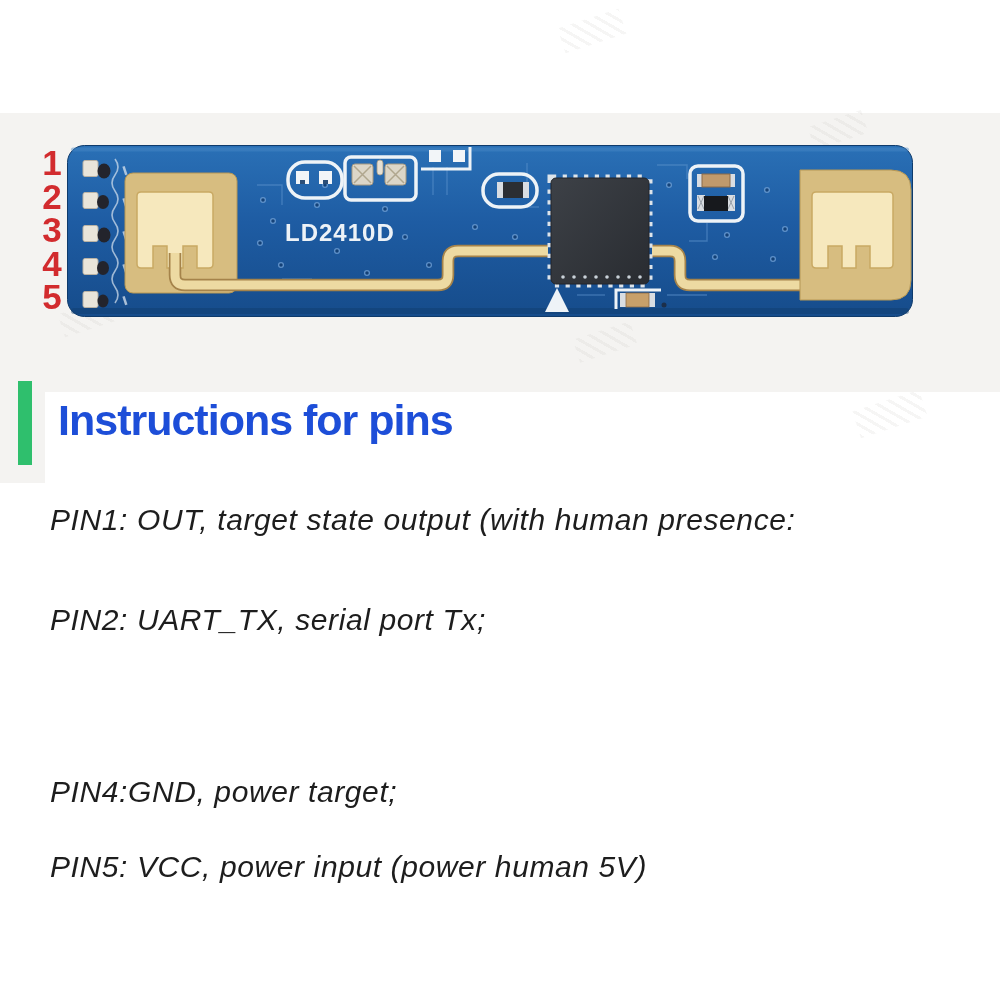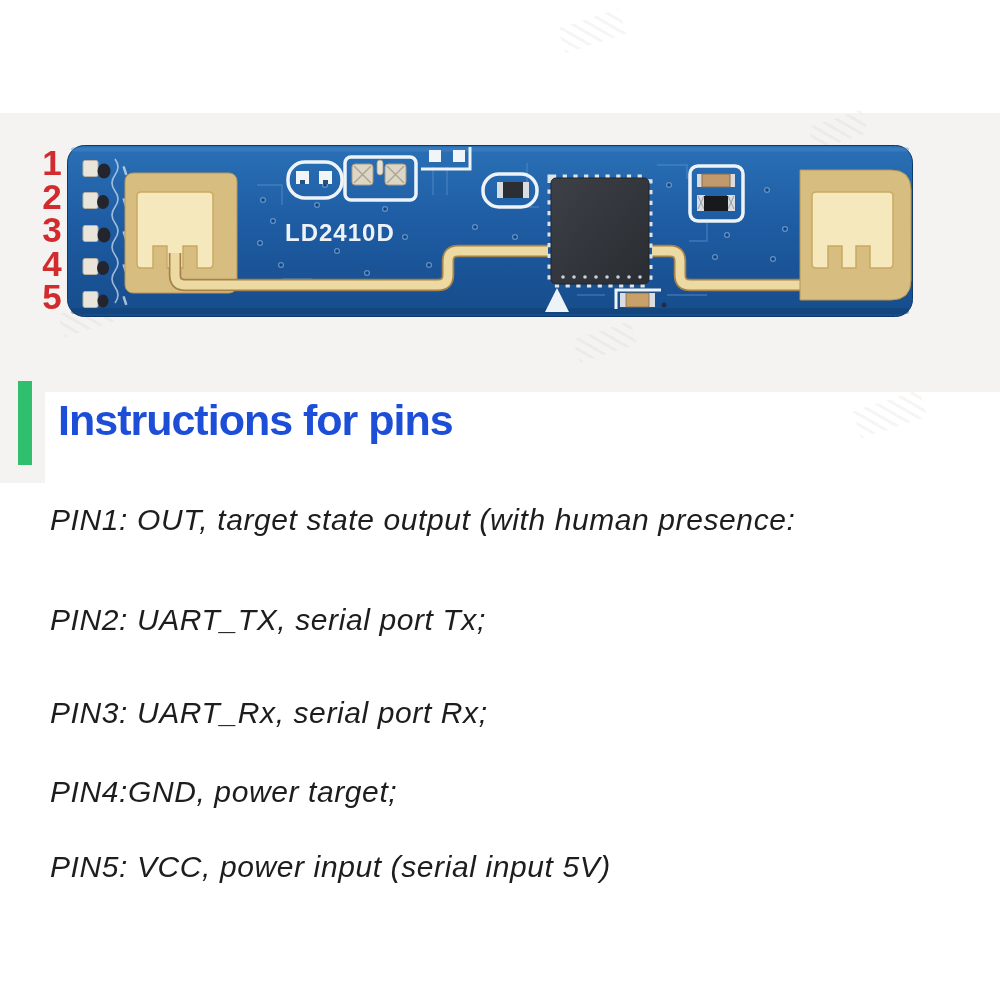--- a/index.html
+++ b/index.html
@@ -216,23 +216,20 @@
 
   <div class="accent-bar"></div>
   <h1 class="section-title">Instructions for pins</h1>
 
   <p class="pin-desc p1">
     <span>PIN1: OUT, target state output (with human presence:</span>
   </p>
   <p class="pin-desc p2">
     <span>PIN2: UART_TX, serial port Tx;</span>
   </p>
-  <p class="pin-desc p3">
-    <span>PIN3: UART_Rx, serial port Rx;</span>
-  </p>
   <p class="pin-desc p4">
     <span>PIN4:GND, power target;</span>
   </p>
   <p class="pin-desc p5">
-    <span>PIN5: VCC, power input (serial input 5V)</span>
+    <span>PIN5: VCC, power input (power human 5V)</span>
   </p>
 
 </div>
 
 </body></html>

